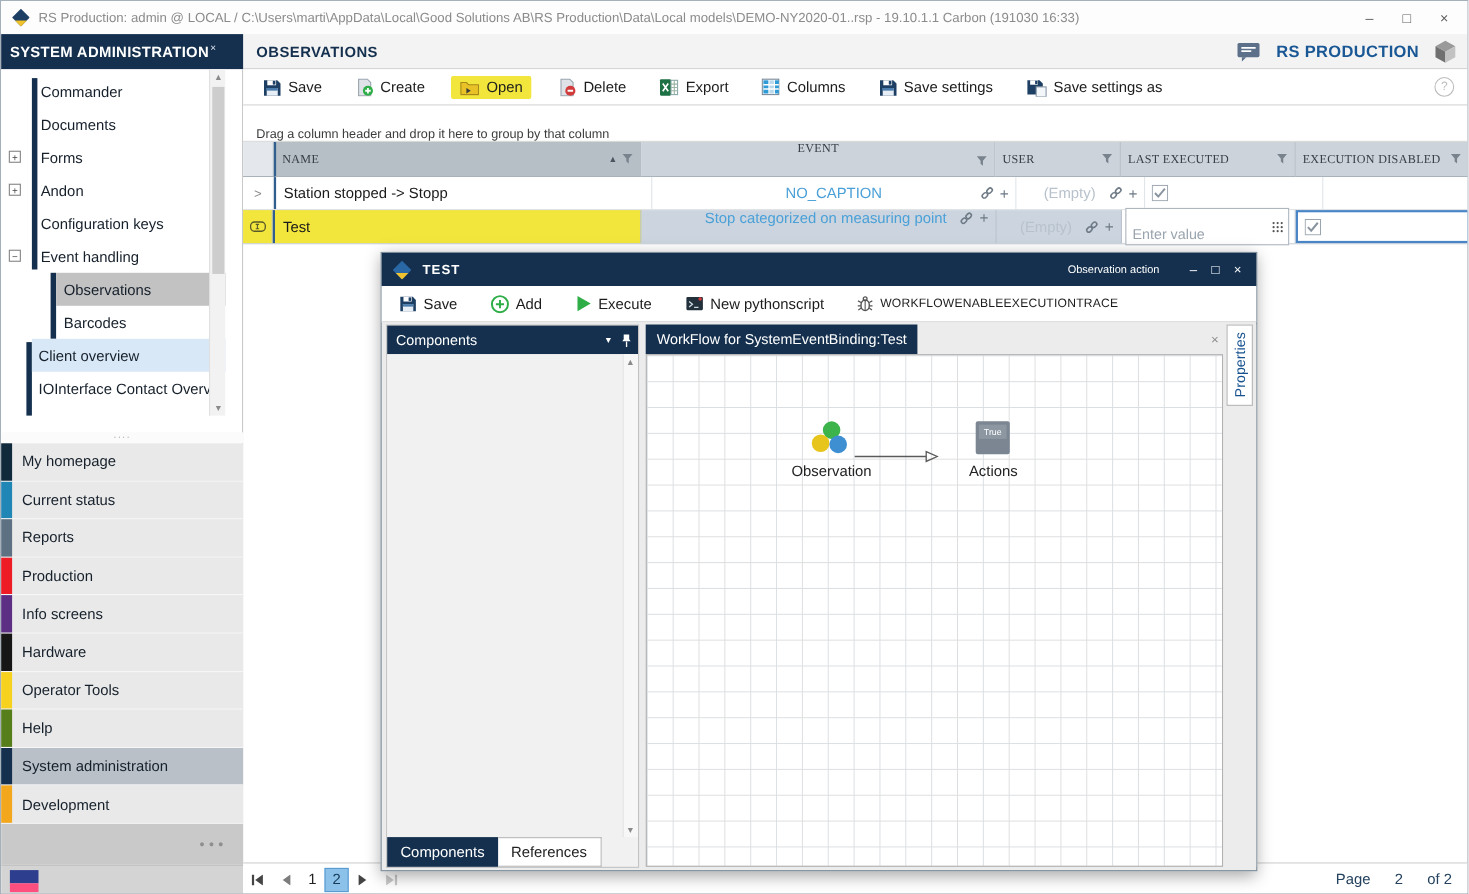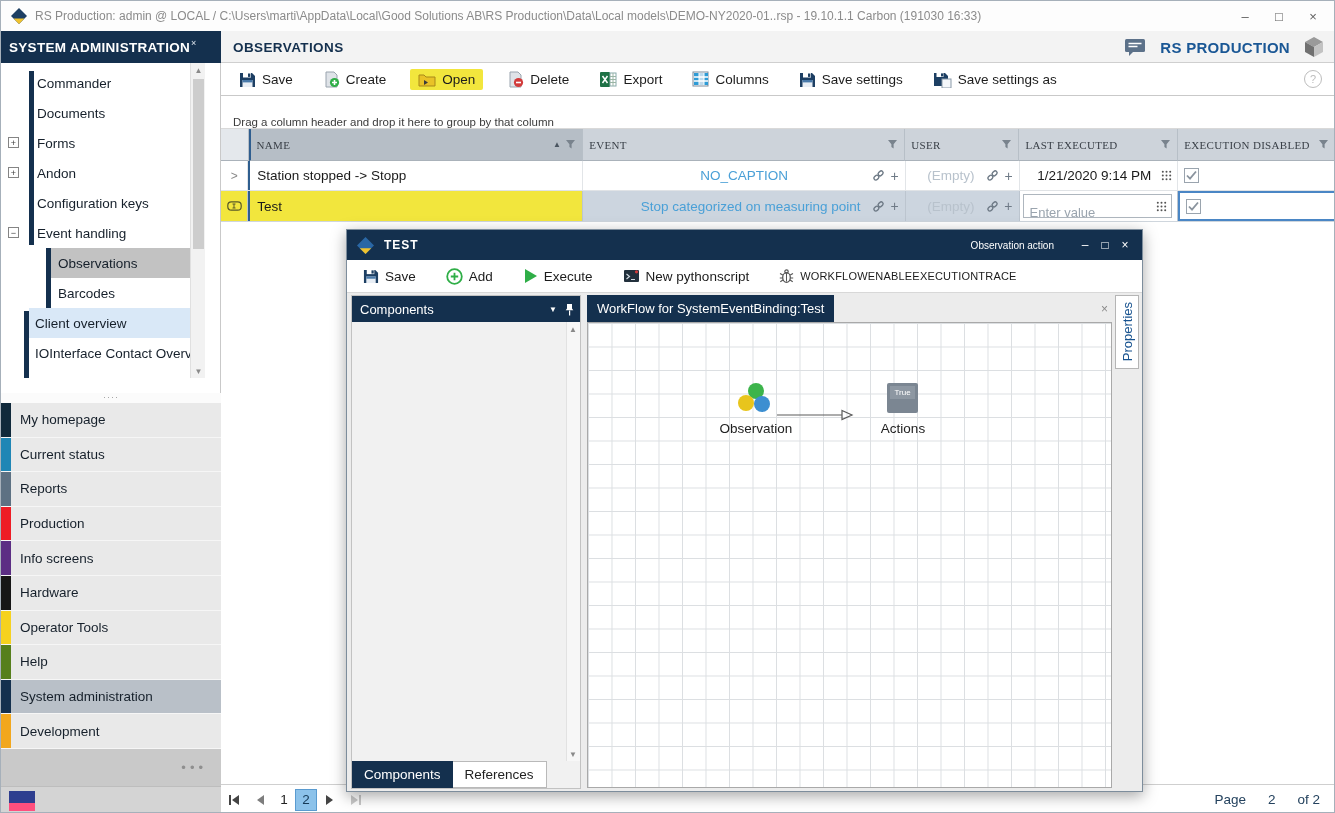--- a/index.html
+++ b/index.html
@@ -59,39 +59,39 @@
   
   .groupbar{position:absolute;left:220px;top:95px;right:0;height:33px;background:#fff;border-bottom:1px solid #d9d9d9;
             display:flex;align-items:flex-end;box-sizing:border-box;}
   .groupbar span{margin-left:12px;font-size:11.5px;color:#3c3c3c;}
   .grid-header{position:absolute;left:220px;top:128px;width:1115px;height:32px;display:flex;}
   .hcell{background:#cdd3da;border-right:1px solid #b7bfc7;border-bottom:1px solid #aab2ba;box-sizing:border-box;
          display:flex;align-items:center;font-size:11px;color:#3a4048;letter-spacing:.3px;padding:0 6px;}
   .hcell .hlabel{white-space:nowrap;overflow:hidden;font-family:Liberation Serif, serif;}
   .hcell .hicons{margin-left:auto;display:flex;align-items:center;gap:4px;}
   .hc-name{background:#b6bec6;border-left:2px solid #2f5e8f;}
-  .c-ind{width:28px;}.c-name{width:344px;}.c-event{width:331px;}.c-user{width:117px;}.c-last{width:163px;}.c-exec{width:162px;}
+  .c-ind{width:28px;}.c-name{width:344px;}.c-event{width:331px;flex-direction:column;}.c-user{width:117px;}.c-last{width:163px;}.c-exec{width:162px;}
   .sort-asc{font-size:8px;color:#4a5560;}
   .grid-row{position:absolute;left:220px;width:1115px;display:flex;background:#fff;}
   .row1{top:160px;height:30px;border-bottom:1px solid #e0e3e6;box-sizing:border-box;}
   .row2{top:190px;height:31px;border-bottom:1px solid #cfd6dd;box-sizing:border-box;background:#ccd5df;}
   .cell{box-sizing:border-box;border-right:1px solid #e2e5e8;display:flex;align-items:center;height:100%;position:relative;font-size:13.5px;color:#1a1a1a;}
   .row2 .cell{border-right:1px solid #bcc5cf;}
   .cell.ind{justify-content:center;color:#8a8a8a;font-size:12px;}
   .cell.name{padding-left:7px;border-left:2px solid #2f5e8f;}
   .link-text{color:#4aa0d7;}
   .empty-text{color:#b8c2cc;}
   .cell-icons{position:absolute;right:6px;display:flex;align-items:center;gap:5px;}
   .plus-glyph{color:#6e7a86;font-size:14px;line-height:14px;}
   .ev1{justify-content:center;}
   .ev2 .link-text{margin-left:auto;margin-right:44px;white-space:nowrap;}
   .user-cell .empty-text{margin-left:auto;margin-right:44px;}
   .date-cell .dt{margin-left:auto;margin-right:26px;}
   .dots-icon{position:absolute;right:5px;}
-  .date-input{width:149px;height:24px;margin-left:3px;border:1px solid #aeb6be;background:#fff;font-family:inherit;
+  .date-input{width:149px;height:34px;margin-left:3px;border:1px solid #aeb6be;background:#fff;font-family:inherit;
               font-size:13px;padding:12px 22px 0 6px;box-sizing:border-box;color:#333;}
   .date-input::placeholder{color:#9aa4ae;}
   .exec2{border:2px solid #4a86c5 !important;background:#fff;}
   .cb{margin-left:6px;}
   
   .pager{position:absolute;left:220px;top:783px;right:0;height:30px;background:#fff;border-top:1px solid #cfcfcf;
          display:flex;align-items:center;box-sizing:border-box;z-index:5;}
   .pgbtn{width:26px;display:flex;justify-content:center;align-items:center;}
   .pgnum{width:22px;text-align:center;font-size:13.5px;color:#222;}
   .pgnum.active{background:#8cc2ea;border:1px solid #5a9bd0;box-sizing:border-box;height:22px;line-height:20px;color:#163a57;}
@@ -478,38 +478,20 @@
             <svg width="13" height="13" viewBox="0 0 13 13">
               <g transform="rotate(-45 6.5 6.5)" fill="none" stroke="#6e7a86" stroke-width="1.4">
                 <rect x="0.8" y="4.6" width="5.4" height="3.8" rx="1.9"></rect>
                 <rect x="6.8" y="4.6" width="5.4" height="3.8" rx="1.9"></rect>
               </g>
             </svg>
           </span>
         <span class="plus-glyph">+</span>
       </span>
     </div>
-    <div class="cell c-last date-cell">
-      <span class="dt">1/21/2020 9:14 PM</span>
-      <span class="dots-icon">
-          <svg width="11" height="11" viewBox="0 0 11 11">
-            <g fill="#555">
-              <circle cx="1.8" cy="1.8" r="1"></circle>
-              <circle cx="5.5" cy="1.8" r="1"></circle>
-              <circle cx="9.2" cy="1.8" r="1"></circle>
-              <circle cx="1.8" cy="5.5" r="1"></circle>
-              <circle cx="5.5" cy="5.5" r="1"></circle>
-              <circle cx="9.2" cy="5.5" r="1"></circle>
-              <circle cx="1.8" cy="9.2" r="1"></circle>
-              <circle cx="5.5" cy="9.2" r="1"></circle>
-              <circle cx="9.2" cy="9.2" r="1"></circle>
-            </g>
-          </svg>
-        </span>
-    </div>
     <div class="cell c-exec">
       <span class="cb">
           <svg width="15" height="15" viewBox="0 0 15 15">
             <rect x="0.5" y="0.5" width="14" height="14" fill="#fff" stroke="#9aa4ae"></rect>
             <path d="M3 7.5 l3 3.2 L12 3.5" stroke="#8a949e" stroke-width="1.8" fill="none"></path>
           </svg>
         </span>
     </div>
   </div>
 

